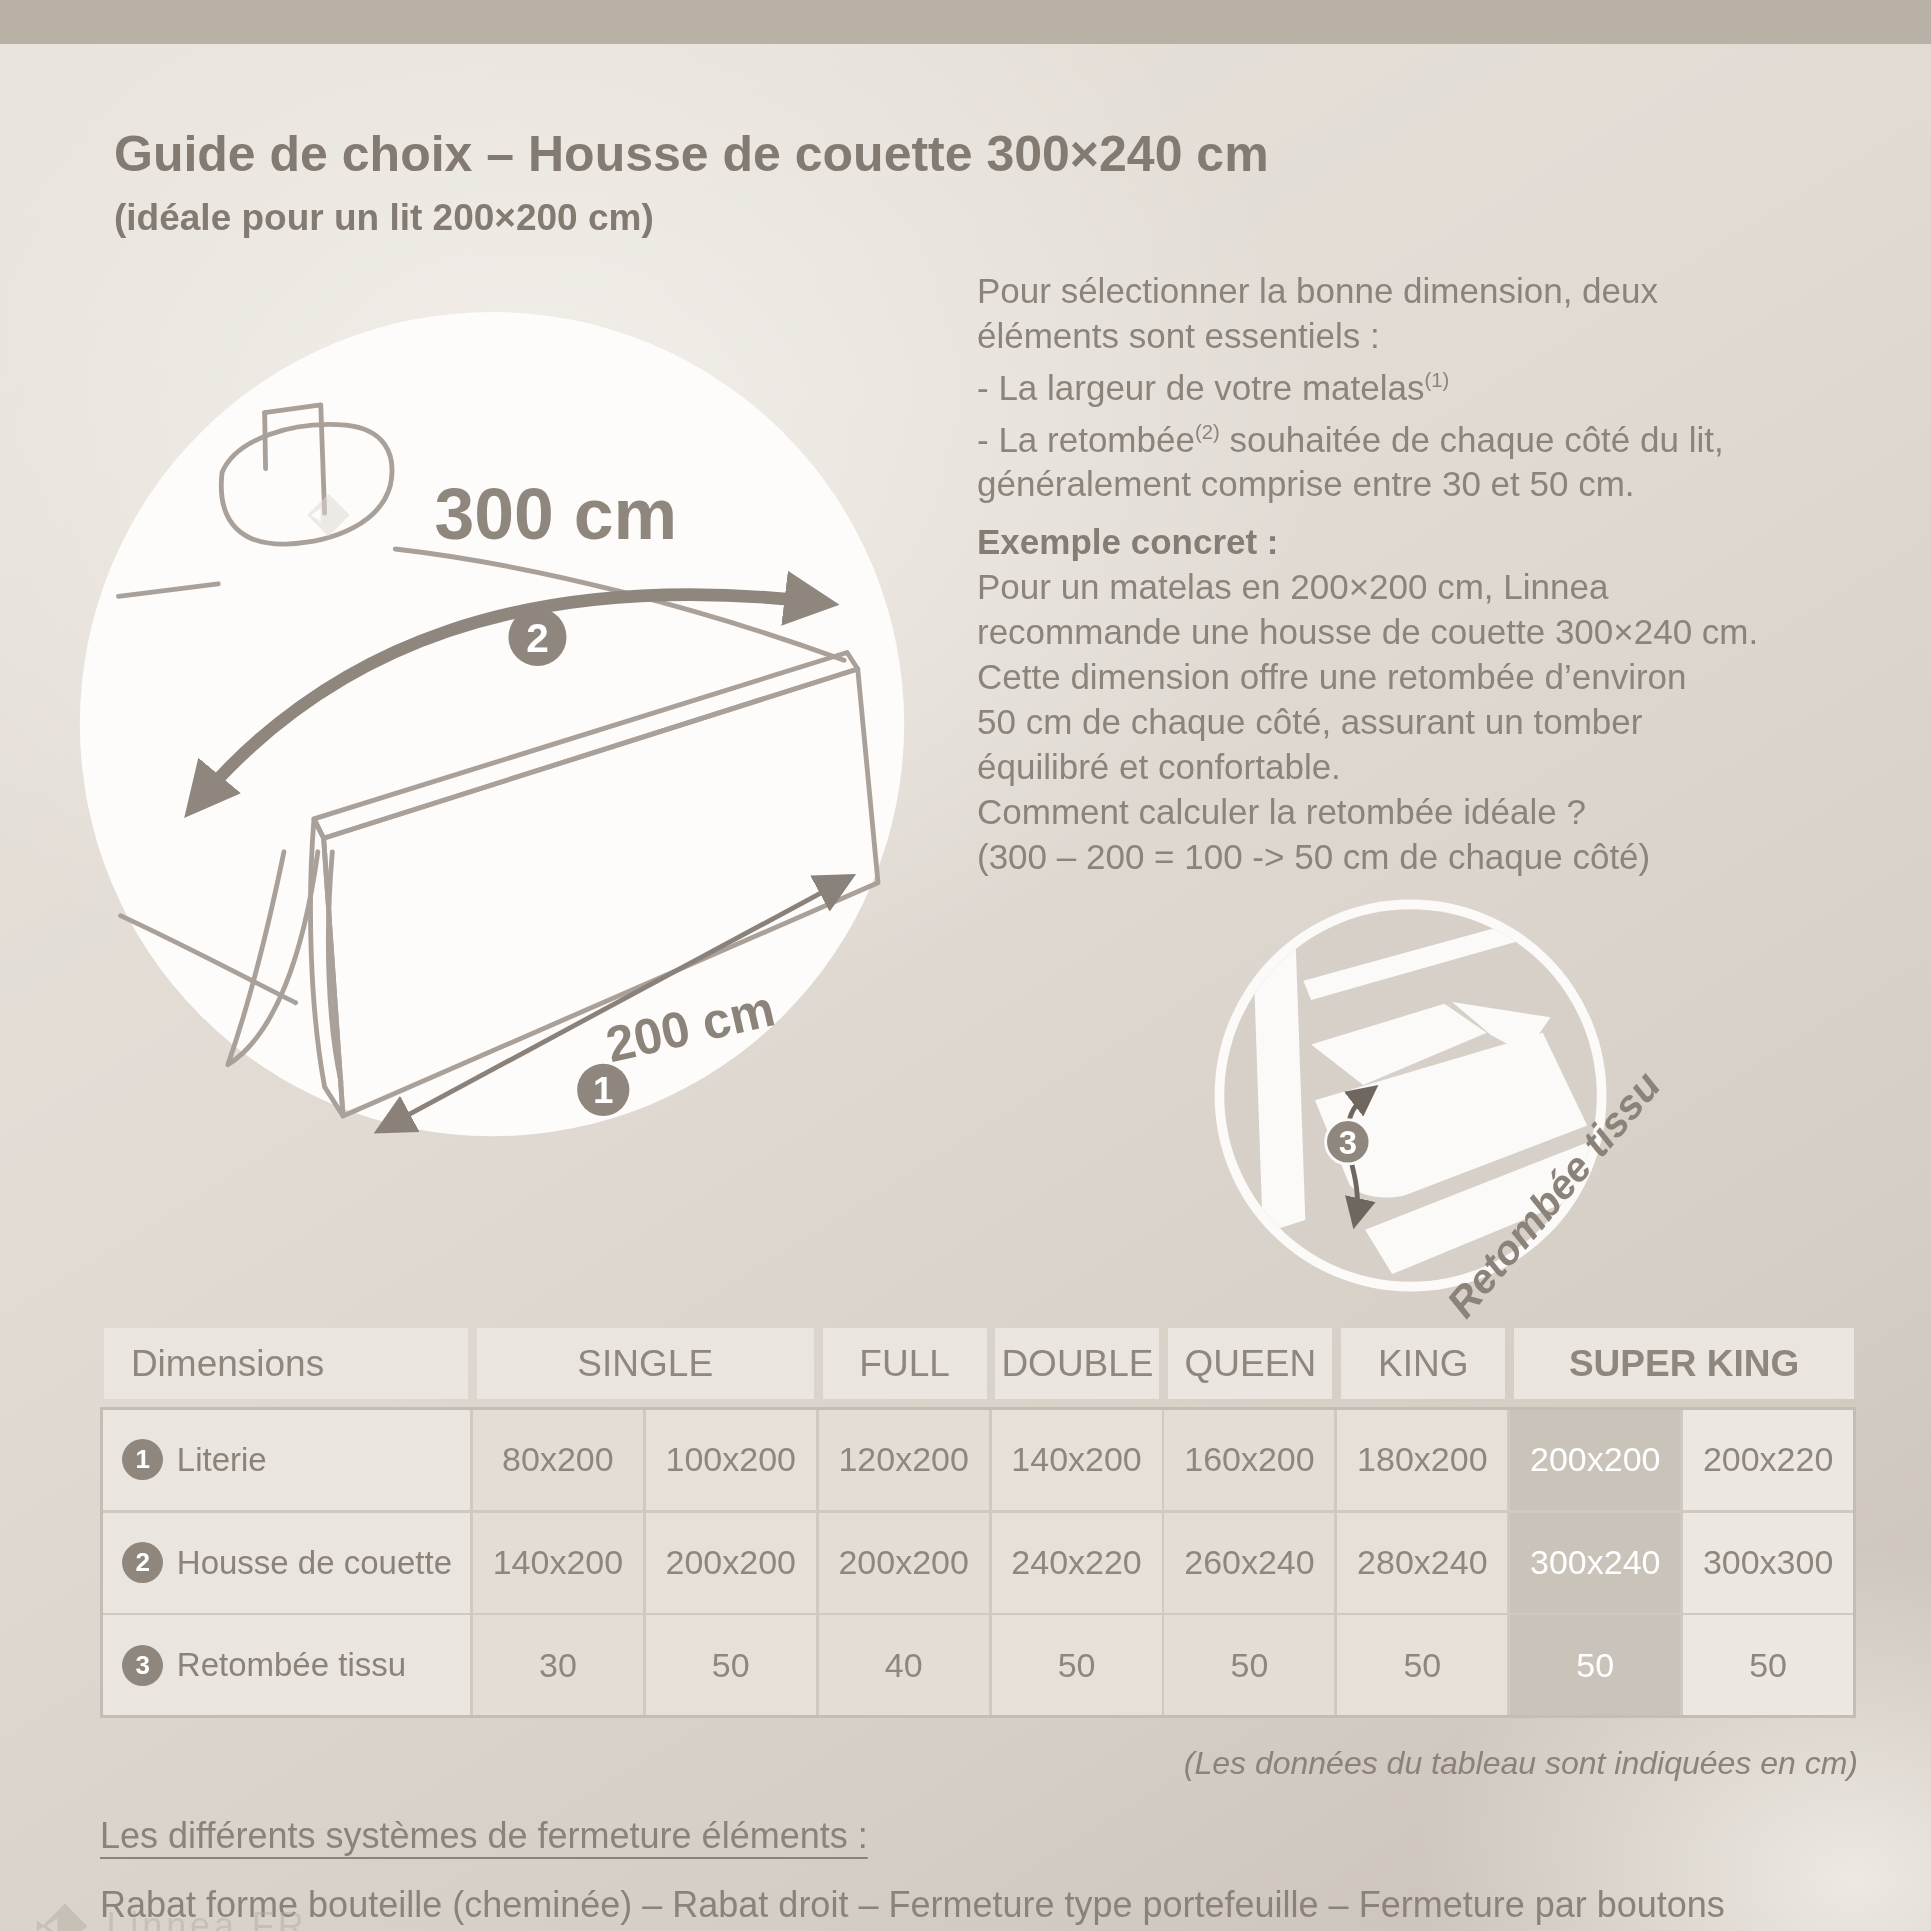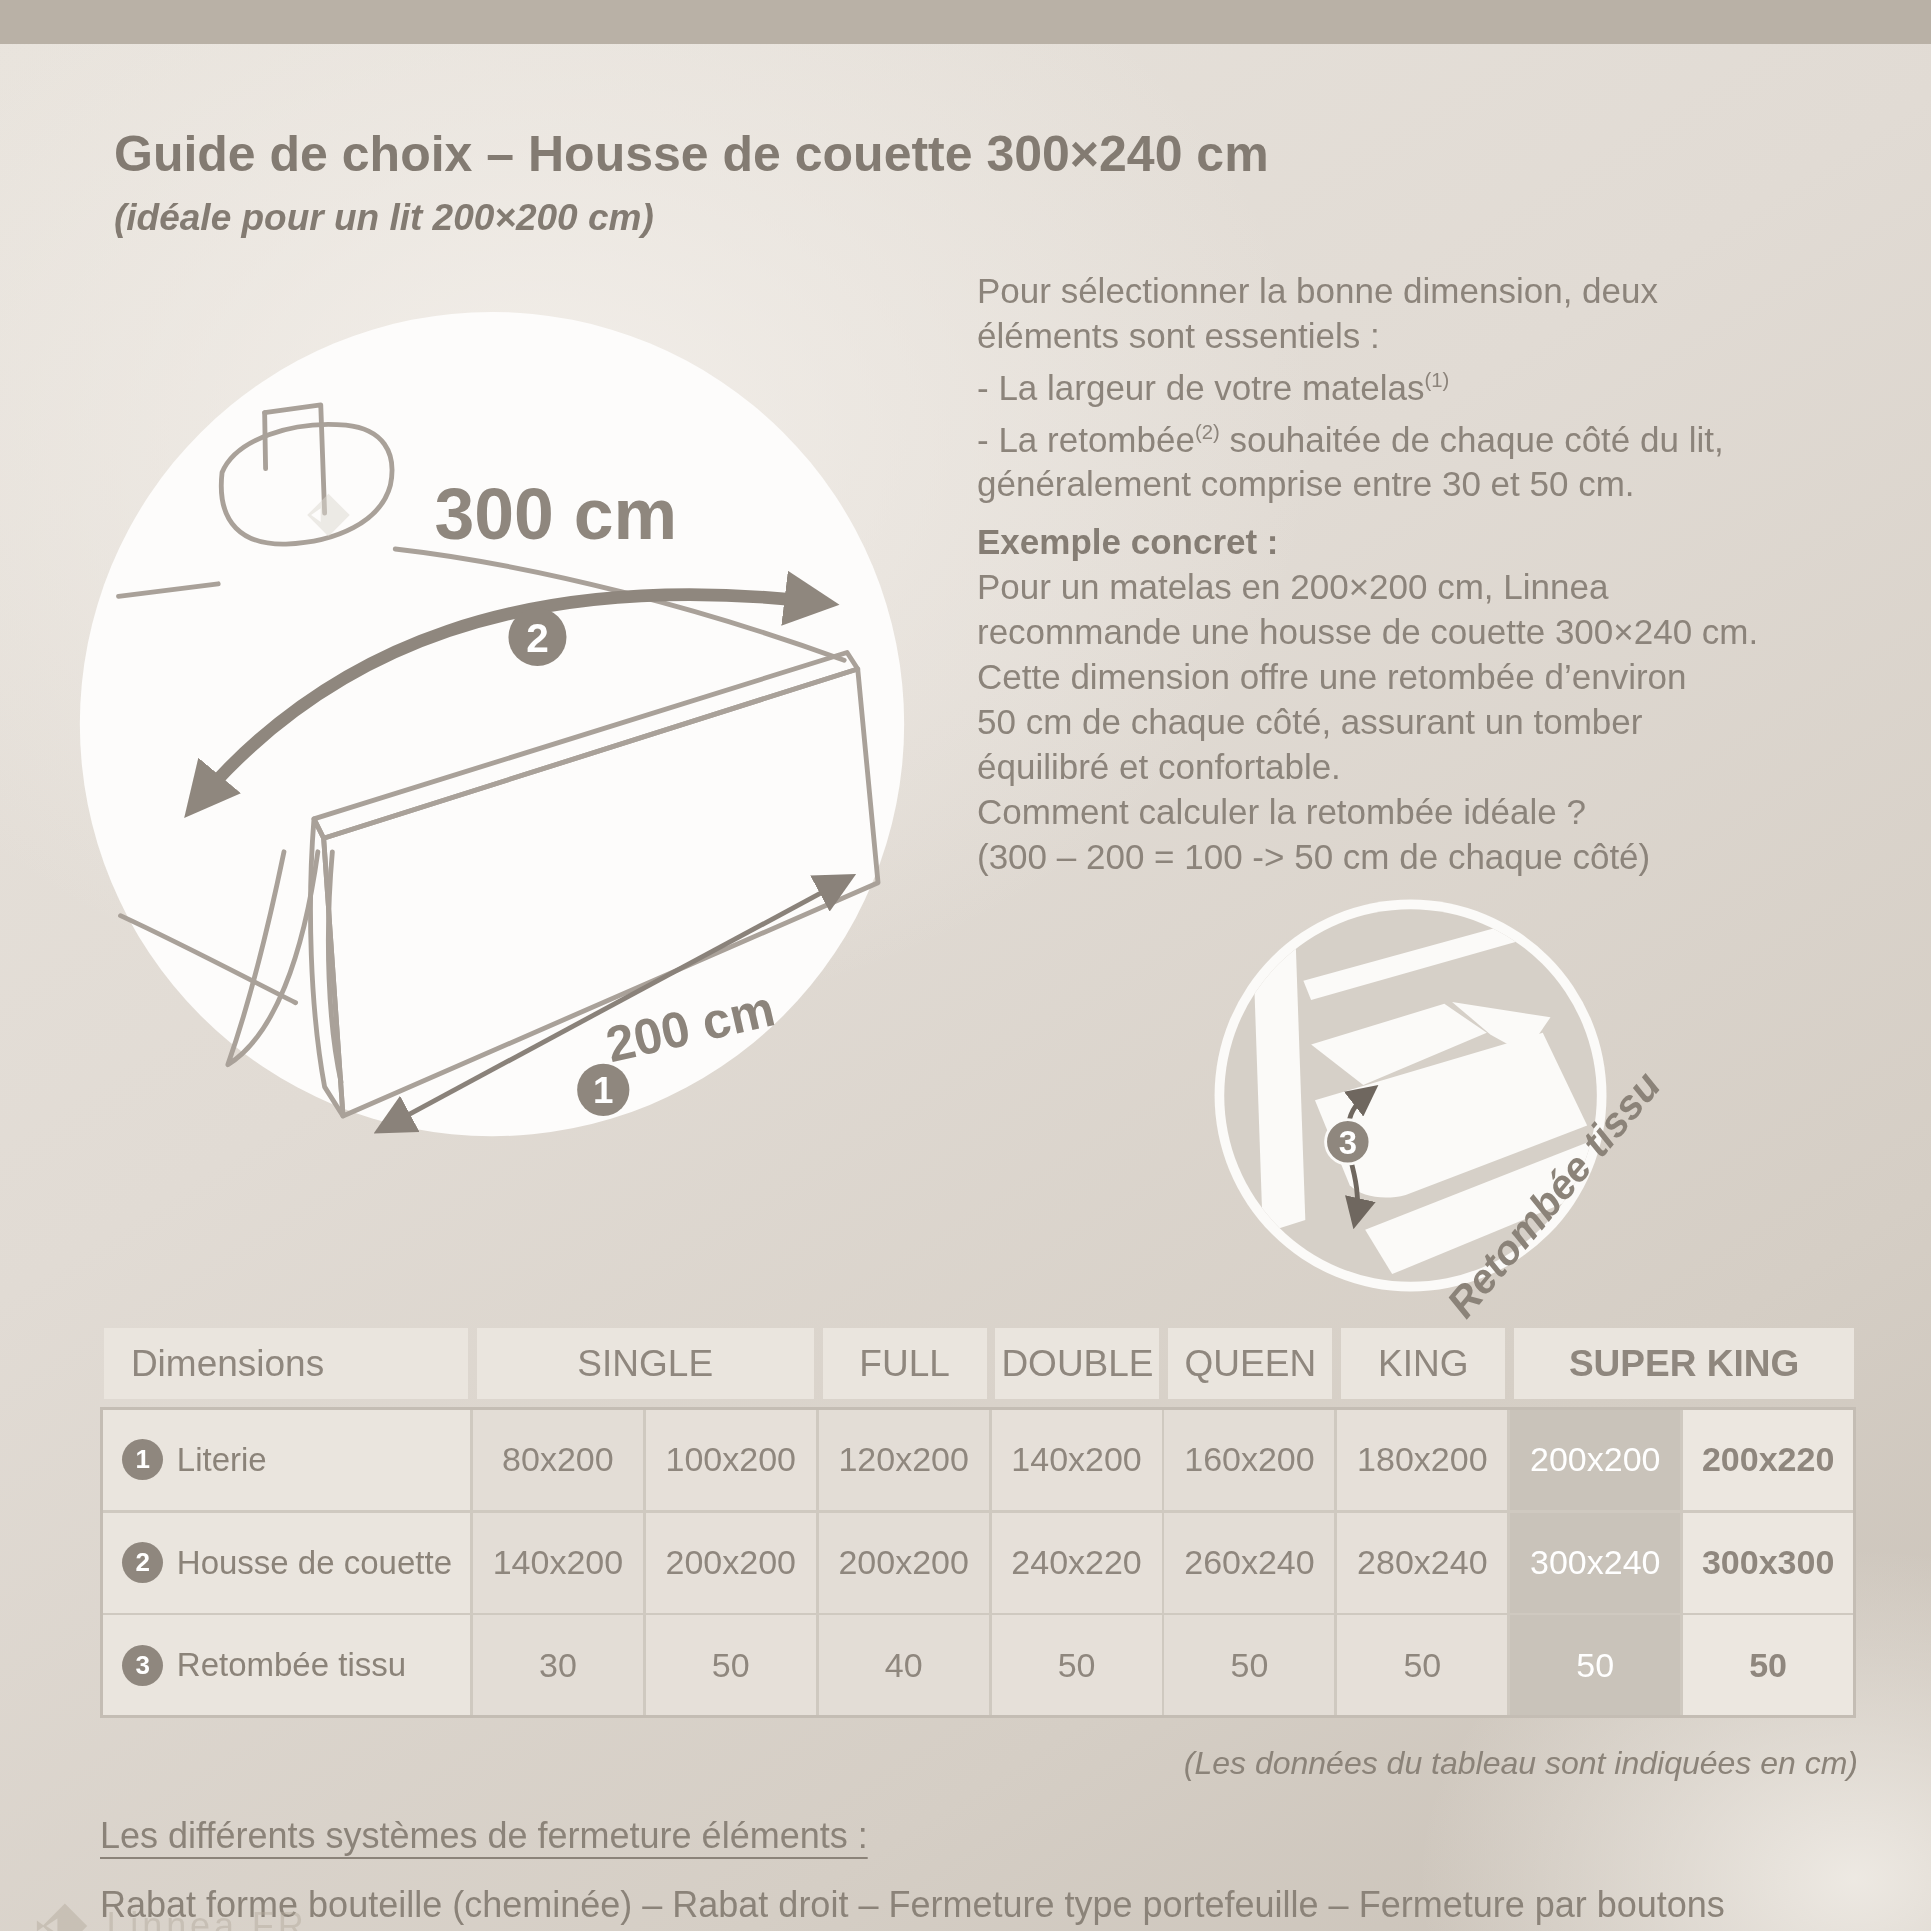--- a/index.html
+++ b/index.html
@@ -6,21 +6,21 @@
   .canvas{
     position:relative;width:1931px;height:1931px;overflow:hidden;
     font-family:"Liberation Sans",sans-serif;color:#8c847b;
     background:
       radial-gradient(1255px 966px at 28% 20%, rgba(243,239,234,.95) 0%, rgba(243,239,234,0) 62%),
       radial-gradient(792px 599px at 96% 95%, rgba(241,237,231,.9) 0%, rgba(241,237,231,0) 55%),
       linear-gradient(148deg,#e8e3dc 0%,#e1dbd4 40%,#d5cec5 75%,#c7bfb5 100%);
     margin-top: 44px;
   }
   .title{position:absolute;left:114px;top:81px;font-size:50px;font-weight:bold;color:#837b72;white-space:nowrap;}
-  .subtitle{position:absolute;left:114px;top:153px;font-size:37px;font-weight:bold;color:#837b72;font-style:italic;}
+  .subtitle{position:absolute;left:114px;top:153px;font-size:37px;font-weight:bold;color:#837b72;}
   .textblock{position:absolute;left:977px;width:927px;font-size:35px;line-height:45px;color:#8c847b;}
   #intro{top:224px}
   #example{top:475px}
   .tline{white-space:nowrap;}
   .hbold{font-weight:bold;color:#857d74}
   sup{font-size:58%;}
   .bed-svg{position:absolute;left:75px;top:266px;width:834px;height:834px;}
   .drop-svg{position:absolute;left:1203px;top:844px;width:417px;height:417px;}
   .bed-svg text,.drop-svg text{font-family:"Liberation Sans",sans-serif;}
   .drop-label{position:absolute;left:1456px;top:1244px;font-size:41px;font-weight:bold;font-style:italic;
@@ -33,21 +33,21 @@
   .hc:last-child{border-right:none;}
   .span2{grid-column:span 2;}
   .bold{font-weight:bold;}
   .tdata{display:grid;grid-template-columns:367px repeat(8,170px);grid-auto-rows:100px;gap:2.9px;
     background:#cfc9c0;border:3.9px solid #c4bdb4;margin-top:7.7px;}
   .dc{display:flex;align-items:center;justify-content:center;font-size:34px;color:#8f877e;background:#e6e0d9;}
   .dc.alt{background:#e3ddd6;}
   .dc.lab{background:#eae5de;justify-content:flex-start;padding-left:19.3px;gap:13.5px;font-size:33px;color:#8b8379;}
   .dc.hl{background:#c9c3ba;color:#ffffff;}
   .dc.hl.b{font-weight:normal;}
-  .dc.last{background:#ece7e0;font-weight:bold;}
+  .dc.last{background:#ece7e0;}
   .badge{width:41px;height:41px;border-radius:50%;background:#8f877e;color:#fff;font-size:26px;font-weight:bold;
     display:flex;align-items:center;justify-content:center;flex:0 0 41px;}
   .note{position:absolute;right:73px;top:1701px;font-size:32px;font-style:italic;color:#8b8379;}
   .closures-h{position:absolute;left:100px;top:1771px;font-size:36px;color:#8b8379;
     text-decoration:underline;text-underline-offset:8.7px;text-decoration-thickness:1.9px;}
   .closures{position:absolute;left:100px;top:1840px;font-size:36px;color:#8b8379;white-space:nowrap;}
   .watermark{position:absolute;left:35px;top:1854px;display:flex;align-items:center;gap:15.4px;opacity:.45;}
   .wm-text{font-size:36px;letter-spacing:3.9px;color:#b3aa9c;}
 </style>
 </head>

